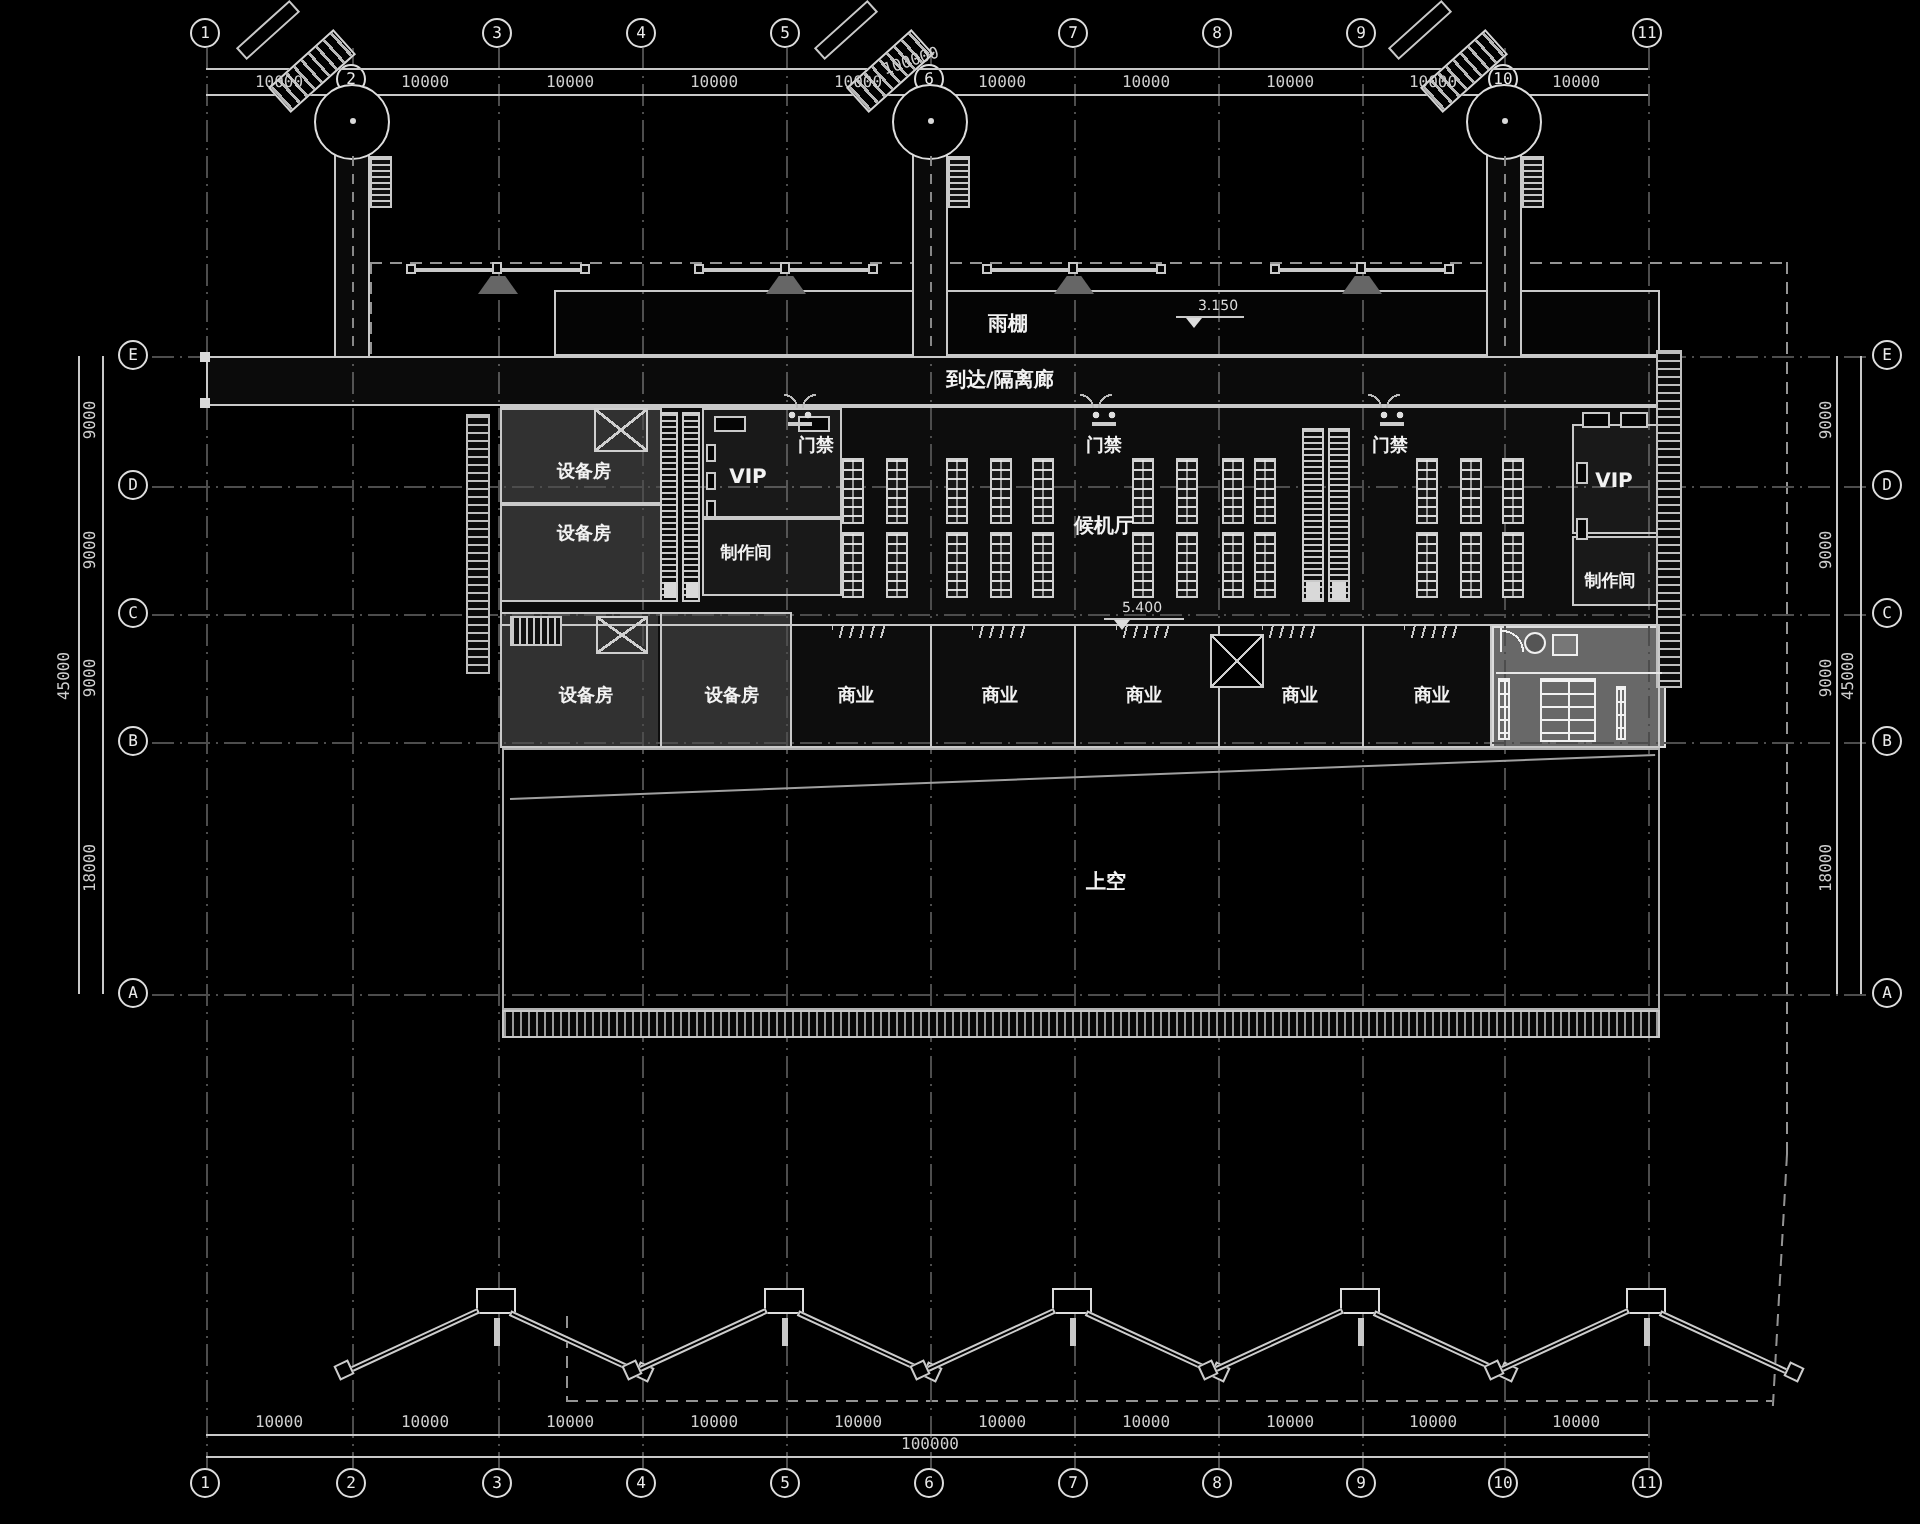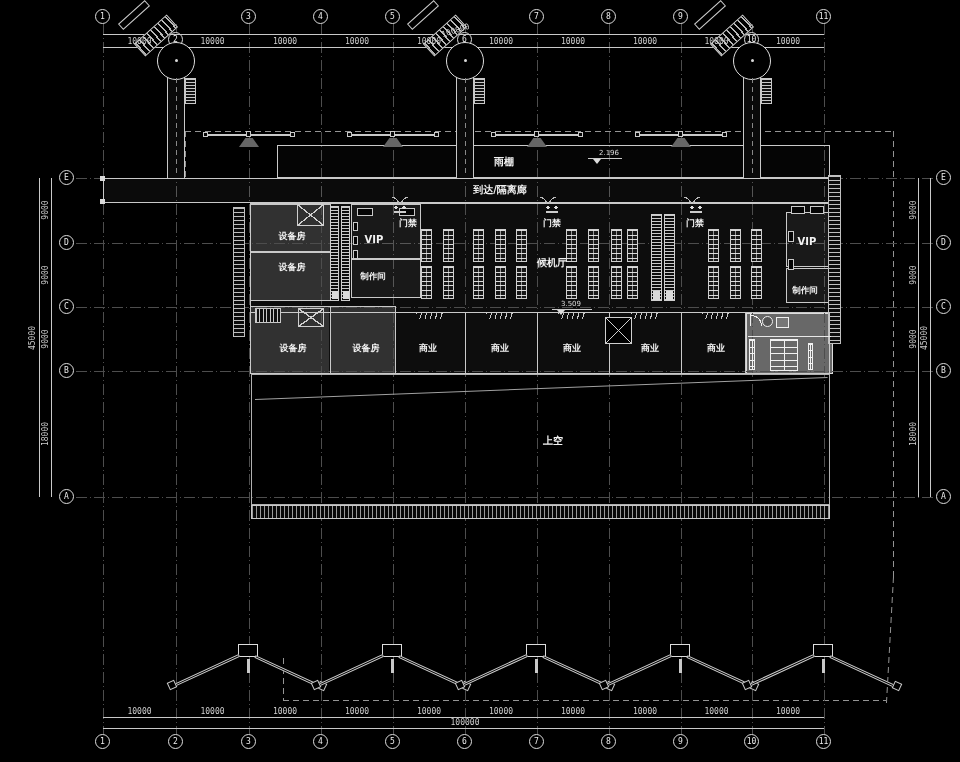--- a/index.html
+++ b/index.html
@@ -89,36 +89,36 @@
   <div class="abs dashv" style="left:185px;top:131px;height:47px"></div>
   <div class="abs dashv" style="left:893px;top:131px;height:446px"></div>
   <div class="abs dashv" style="left:893px;top:577px;height:127px;transform:rotate(3.2deg);transform-origin:top center"></div>
   <div class="abs dashh" style="left:283px;top:700px;width:603px"></div>
   <div class="abs dashv" style="left:283px;top:658px;height:42px"></div>
 
   <div class="abs wall" style="left:277px;top:145px;width:553px;height:33px;background:rgba(255,255,255,.02)"></div>
   <div class="abs lbl" style="left:504px;top:162px">雨棚</div>
   <div class="abs lineh" style="left:588px;top:158px;width:34px"></div>
   <div class="abs tridown" style="left:593px;top:159px"></div>
-  <div class="abs elev" style="left:609px;top:153px">2.196</div>
+  <div class="abs elev" style="left:609px;top:153px">3.150</div>
 
   <div class="abs wall" style="left:103px;top:178px;width:727px;height:25px;background:rgba(255,255,255,.045)"></div>
   <div class="abs lbl" style="left:500px;top:190px">到达/隔离廊</div>
   <div class="abs door2" style="left:392px;top:196px;width:16px;height:8px"></div>
   <div class="abs door2" style="left:540px;top:196px;width:16px;height:8px"></div>
   <div class="abs door2" style="left:684px;top:196px;width:16px;height:8px"></div>
   <div class="abs cap" style="left:100px;top:176px;width:5px;height:5px"></div>
   <div class="abs cap" style="left:100px;top:199px;width:5px;height:5px"></div>
 
   <div class="abs fillB" style="left:250px;top:203px;width:580px;height:110px"></div>
   <div class="abs wall" style="left:250px;top:203px;width:580px;height:110px"></div>
   <div class="abs lbl" style="left:552px;top:263px">候机厅</div>
   <div class="abs lineh" style="left:552px;top:309px;width:40px"></div>
   <div class="abs tridown" style="left:557px;top:310px"></div>
-  <div class="abs elev" style="left:571px;top:304px">3.509</div>
+  <div class="abs elev" style="left:571px;top:304px">5.400</div>
 
   <div class="abs fillA" style="left:251px;top:205px;width:79px;height:46px"></div>
   <div class="abs wall" style="left:250px;top:204px;width:81px;height:48px"></div>
   <div class="abs fillA" style="left:251px;top:253px;width:79px;height:47px"></div>
   <div class="abs wall" style="left:250px;top:252px;width:81px;height:49px"></div>
   <div class="abs xbox" style="left:297px;top:204px;width:27px;height:22px"></div>
   <div class="abs esc" style="left:330px;top:206px;width:9px;height:95px"></div>
   <div class="abs esc" style="left:341px;top:206px;width:9px;height:95px"></div>
   <div class="abs cap" style="left:332px;top:291px;width:6px;height:8px"></div>
   <div class="abs cap" style="left:343px;top:291px;width:6px;height:8px"></div>

